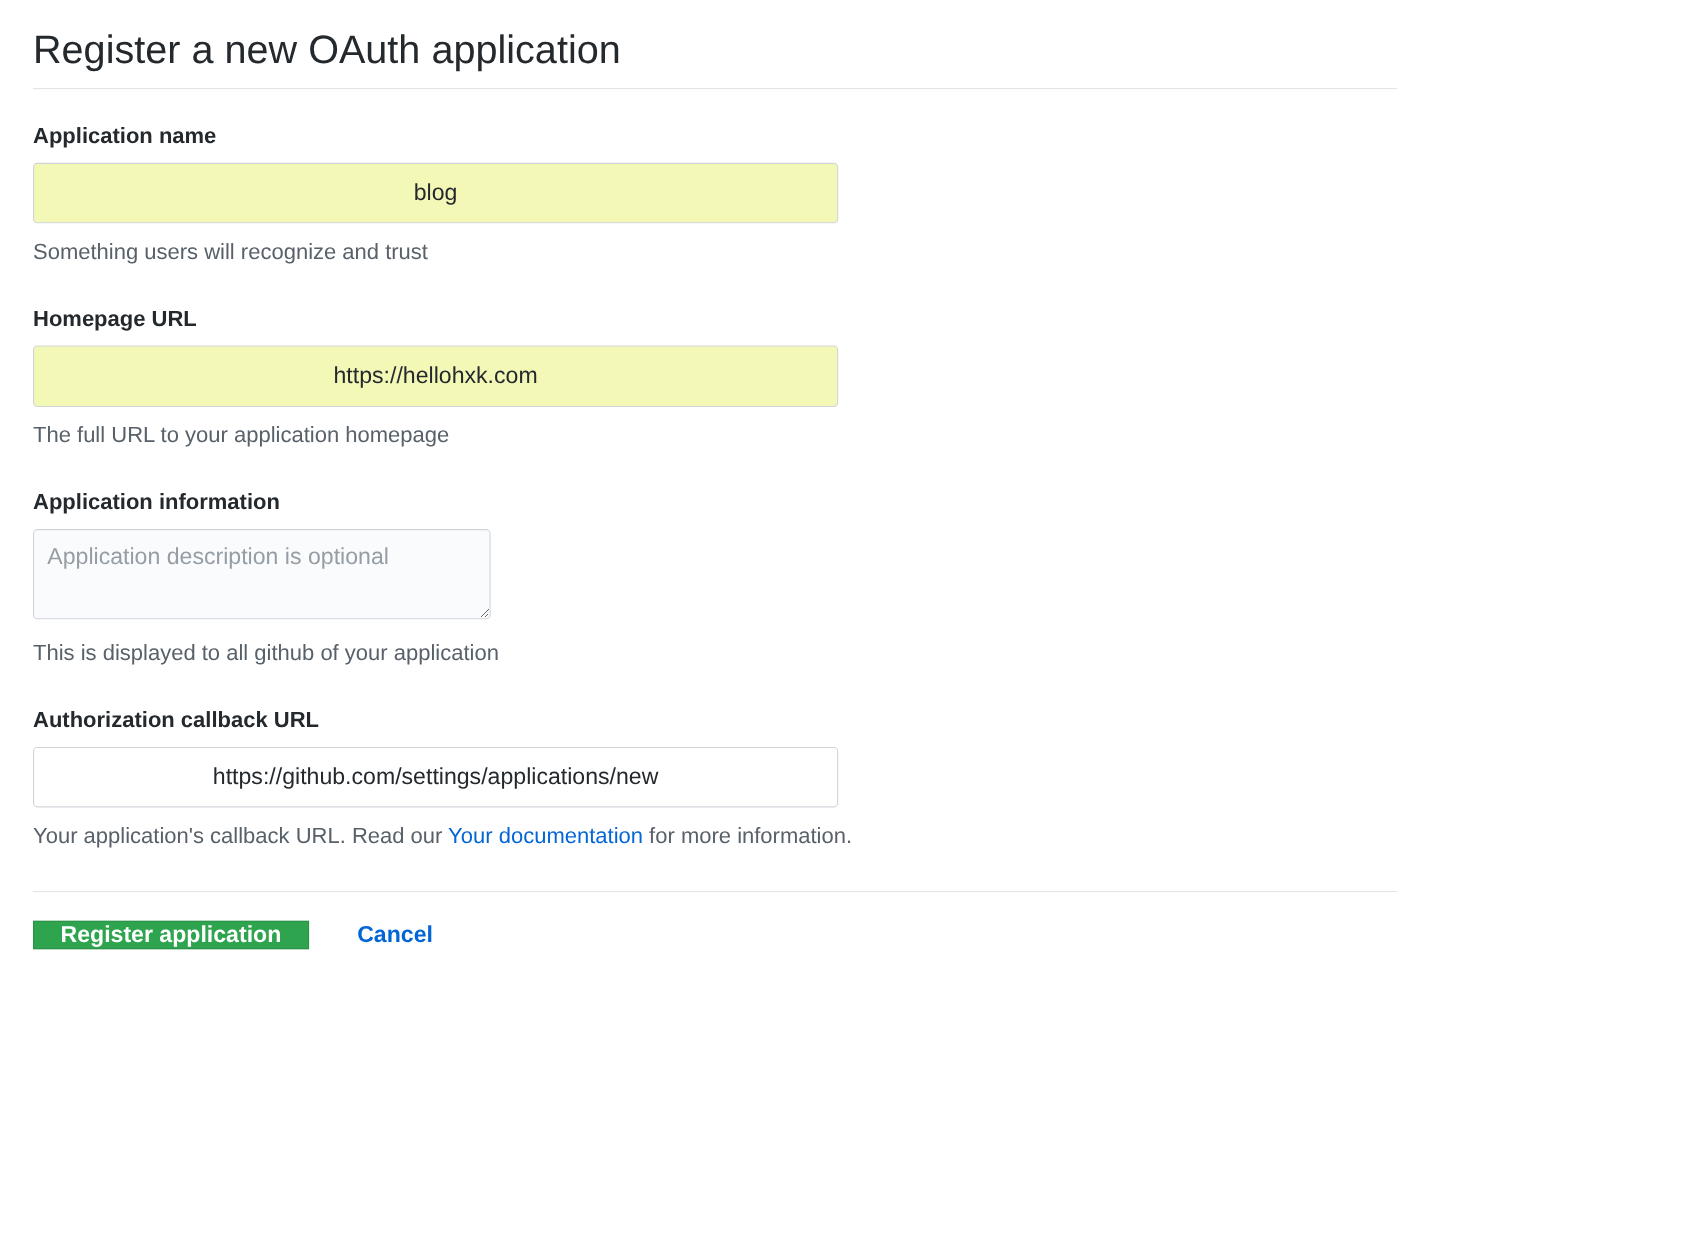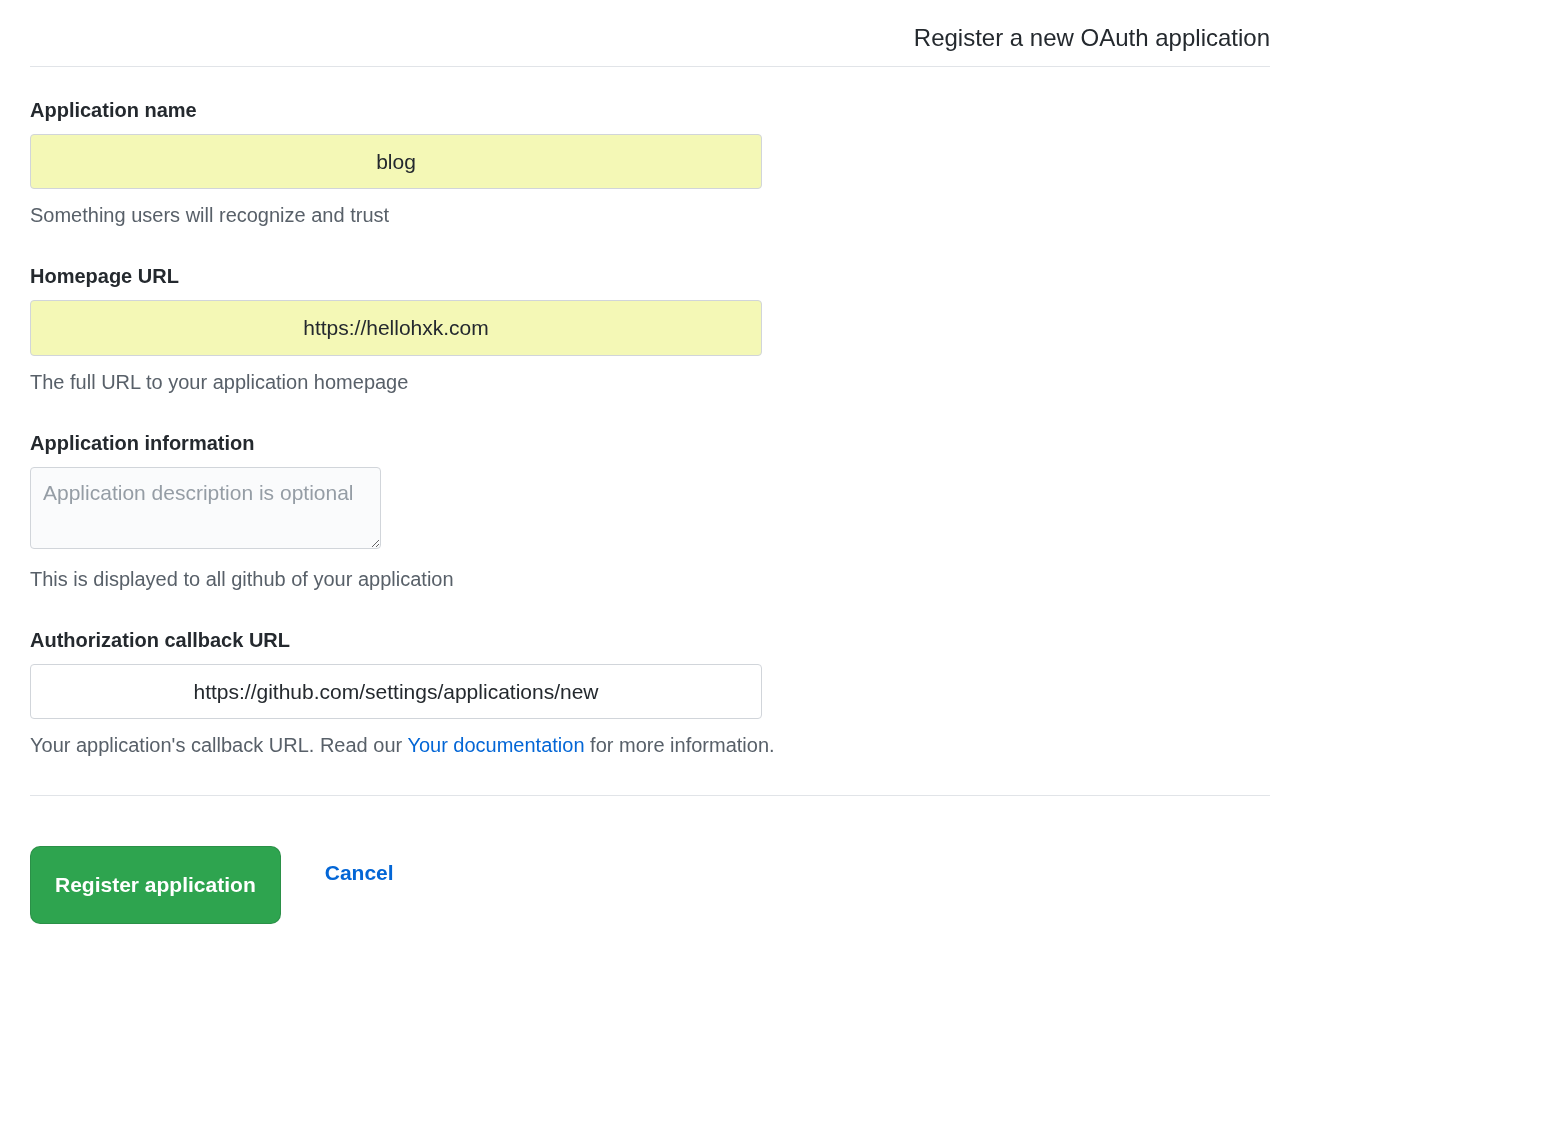--- a/index.html
+++ b/index.html
@@ -10,25 +10,24 @@
     body {
       font-family: -apple-system, BlinkMacSystemFont, "Segoe UI", Helvetica, Arial, sans-serif;
       color: #24292e;
       background: #ffffff;
       padding: 24px 30px;
     }
     .container {
       max-width: 1240px;
     }
     .page-title {
-      font-size: 24px;
+      font-size: 36px;
       font-weight: 400;
       color: #24292e;
       margin-bottom: 14px;
-      text-align: right;
     }
     .title-divider {
       border: none;
       border-top: 1px solid #e1e4e8;
       margin-bottom: 32px;
     }
     .form-group {
       margin-bottom: 36px;
     }
     .form-label {
@@ -48,21 +47,21 @@
       border: 1px solid #d1d5da;
       border-radius: 4px;
       font-family: inherit;
       line-height: 1.4;
       text-align: center;
     }
     .text-input.autofill {
       background: #f4f8b6;
     }
     .textarea-input {
-      width: 351px;
+      width: 416px;
       max-width: 100%;
       height: 82px;
       padding: 10px 12px;
       font-size: 21px;
       color: #24292e;
       background: #fafbfc;
       border: 1px solid #d1d5da;
       border-radius: 4px;
       font-family: inherit;
       resize: both;
@@ -87,30 +86,29 @@
       border-top: 1px solid #e1e4e8;
       margin-top: 4px;
       margin-bottom: 26px;
     }
     .actions {
       display: flex;
       align-items: center;
       gap: 32px;
     }
     .btn-primary {
-      padding: 26px 24px;
+      padding: 0 24px;
       font-size: 21px;
       font-weight: 600;
       color: #ffffff;
       background: #2ea44f;
       border: 1px solid rgba(27,31,35,0.15);
-      border-radius: 10px;
+      border-radius: 0;
       cursor: pointer;
       font-family: inherit;
-      margin-top: 24px;
     }
     .btn-cancel {
       font-size: 21px;
       font-weight: 600;
       color: #0366d6;
       background: none;
       border: none;
       cursor: pointer;
       font-family: inherit;
       margin-left: 12px;

